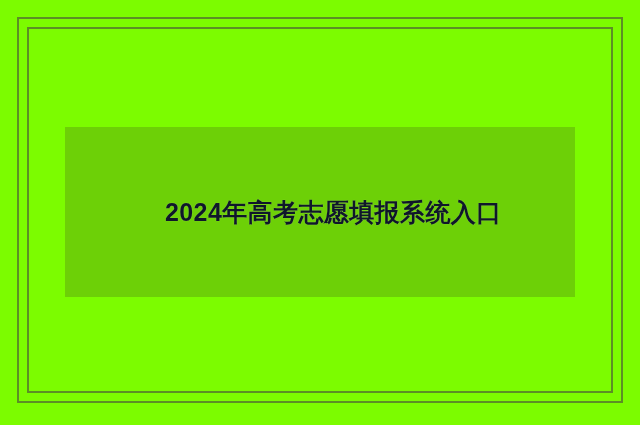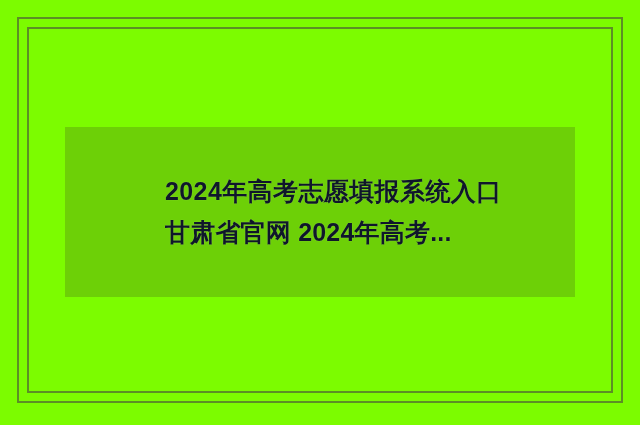--- a/index.html
+++ b/index.html
@@ -76,16 +76,15 @@
 </head>
 <body>
 
 <div id="canvas">
 
   <div class="frame-outer"></div>
   <div class="frame-inner"></div>
 
   <div class="content-panel">
     <div class="headline line-1">2024年高考志愿填报系统入口</div>
-    <div class="headline line-2">甘肃省官网 2024年高考...</div>
   </div>
 
 </div>
 
 </body></html>

